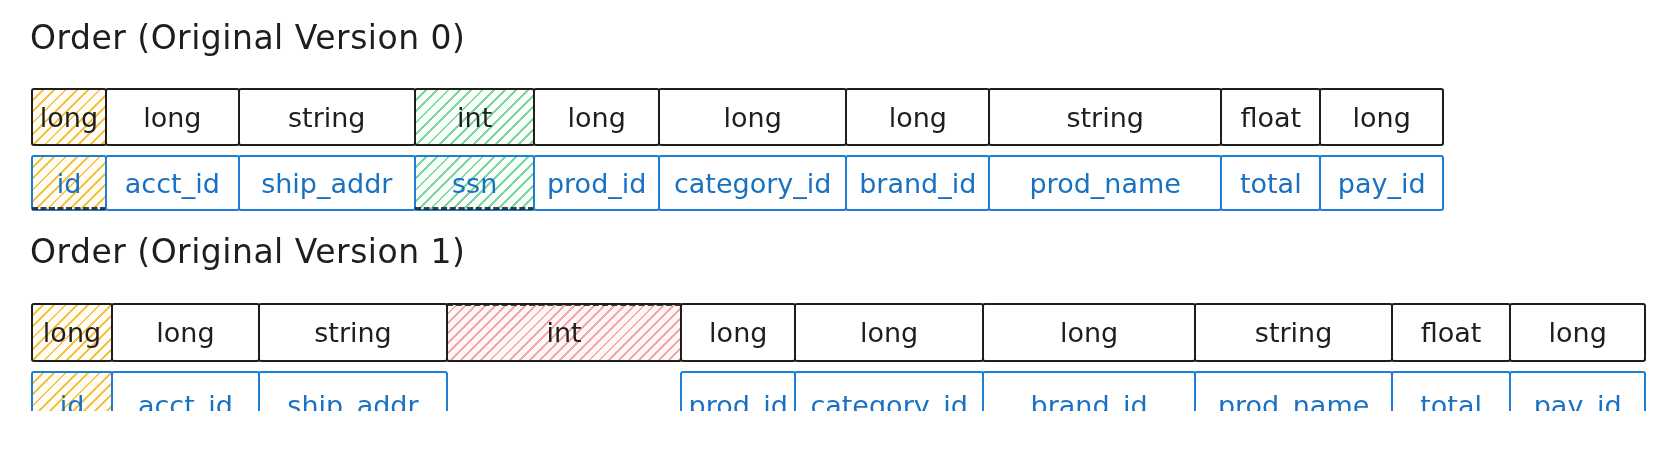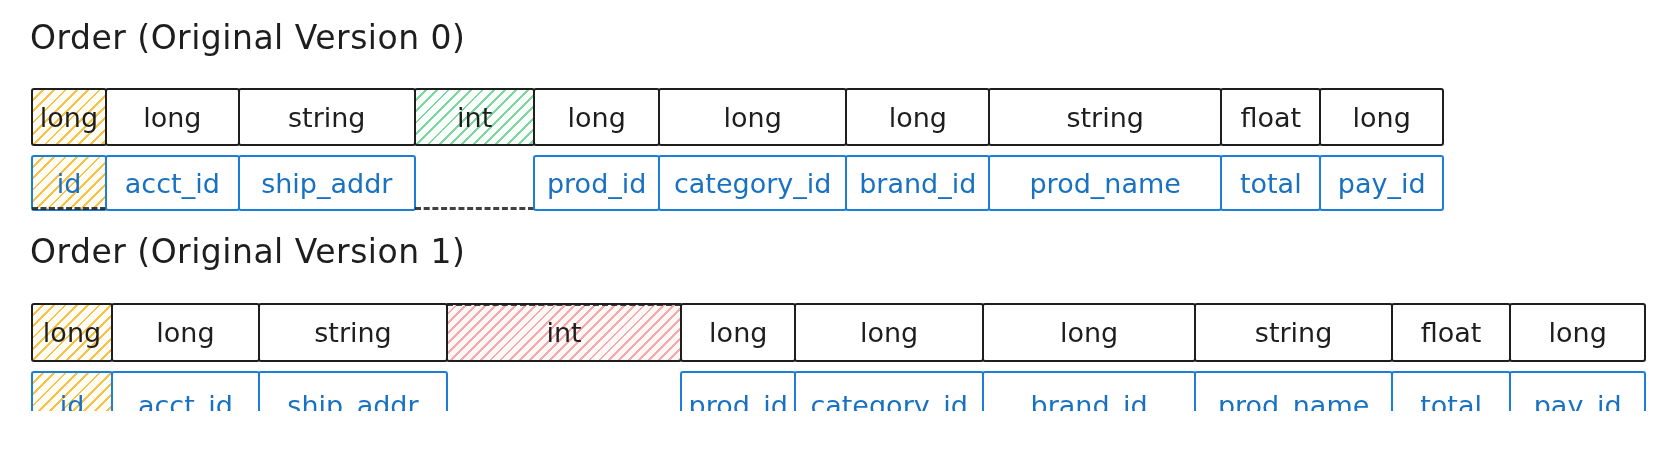--- a/index.html
+++ b/index.html
@@ -141,20 +141,21 @@
       <div class="col">
         <div class="cell type-cell">long</div>
         <div class="cell name-cell">acct_id</div>
       </div>
       <div class="col">
         <div class="cell type-cell">string</div>
         <div class="cell name-cell">ship_addr</div>
       </div>
       <div class="col hl hl-green">
         <div class="cell type-cell">int</div>
+        <div class="cell name-cell">ssn</div>
       </div>
       <div class="col">
         <div class="cell type-cell">long</div>
         <div class="cell name-cell">prod_id</div>
       </div>
       <div class="col">
         <div class="cell type-cell">long</div>
         <div class="cell name-cell">category_id</div>
       </div>
       <div class="col">

